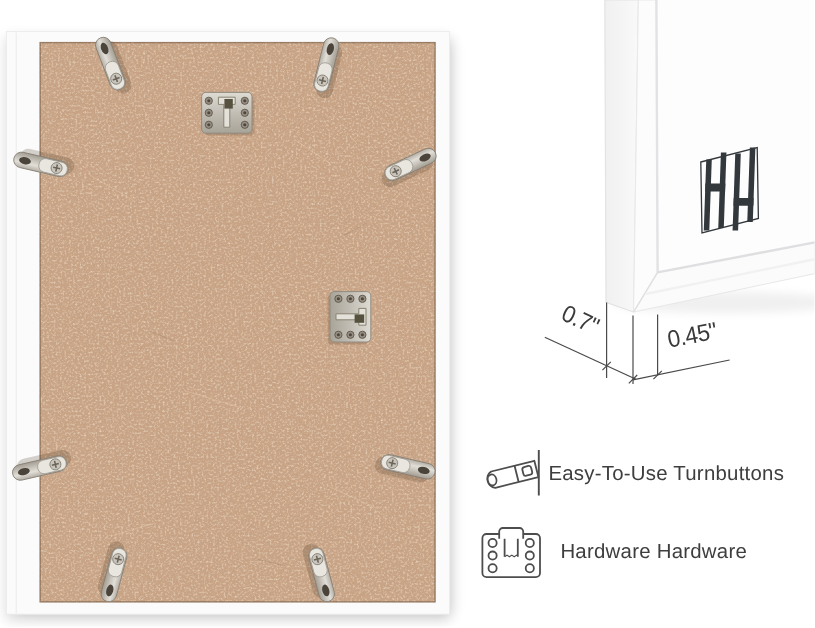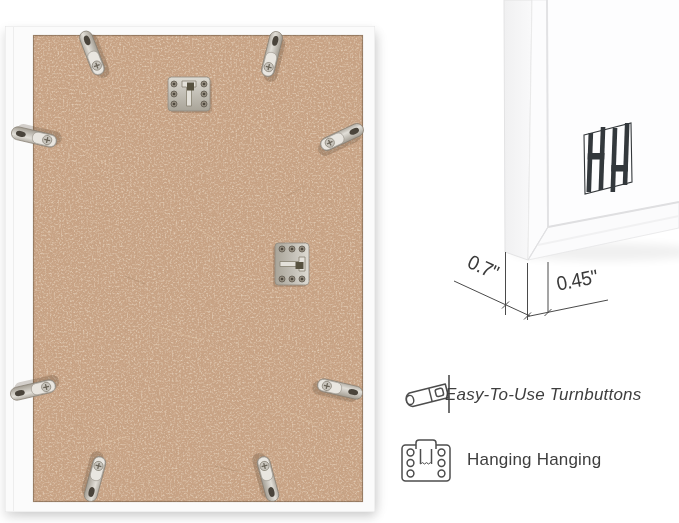--- a/index.html
+++ b/index.html
@@ -19,21 +19,21 @@
     position:absolute;color:#3a3a3a;font-size:20px;font-weight:400;letter-spacing:-.5px;
     text-align:center;white-space:nowrap;
   }
   .dim-depth{left:454px;top:256px;width:58px;transform:rotate(25deg) scaleX(.95);}
   .dim-face{left:545px;top:269px;width:64px;transform:rotate(-11deg) scaleX(.95);}
   
   .feature-row{position:absolute;}
   .feature-label{
     position:absolute;color:#3e3e3e;font-size:17px;letter-spacing:.2px;white-space:nowrap;
   }
-  .label-1{left:445px;top:385px;font-style:italic;}
+  .label-1{left:457px;top:385px;}
   .label-2{left:467px;top:450px;}
   .ficon{position:absolute;}
   .ficon-1{left:396px;top:372px;}
   .ficon-2{left:399px;top:436px;}
 </style>
 </head>
 <body>
 
 <div class="canvas">
 
@@ -210,16 +210,16 @@
       </g>
       <g fill="none" stroke="#4d4d4d" stroke-width="1.5">
         <circle cx="11.5" cy="16.5" r="3.4"></circle>
           <circle cx="11.5" cy="27" r="3.4"></circle>
           <circle cx="11.5" cy="37.5" r="3.4"></circle>
         <circle cx="42.5" cy="16.5" r="3.4"></circle>
           <circle cx="42.5" cy="27" r="3.4"></circle>
           <circle cx="42.5" cy="37.5" r="3.4"></circle>
       </g>
     </svg>
-    <div class="feature-label label-2">Hanging Hanging</div>
+    <div class="feature-label label-2">Hardware Hardware</div>
   </div>
 
 </div>
 
 </body></html>

